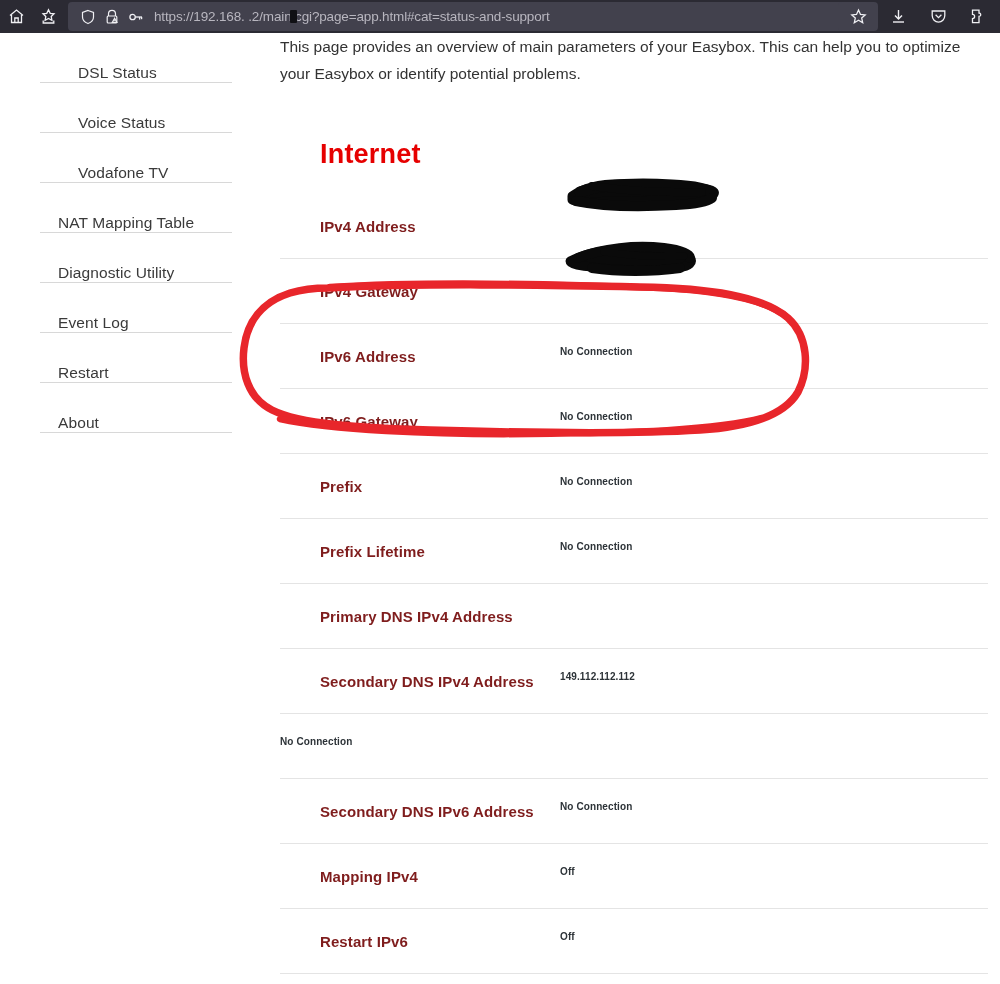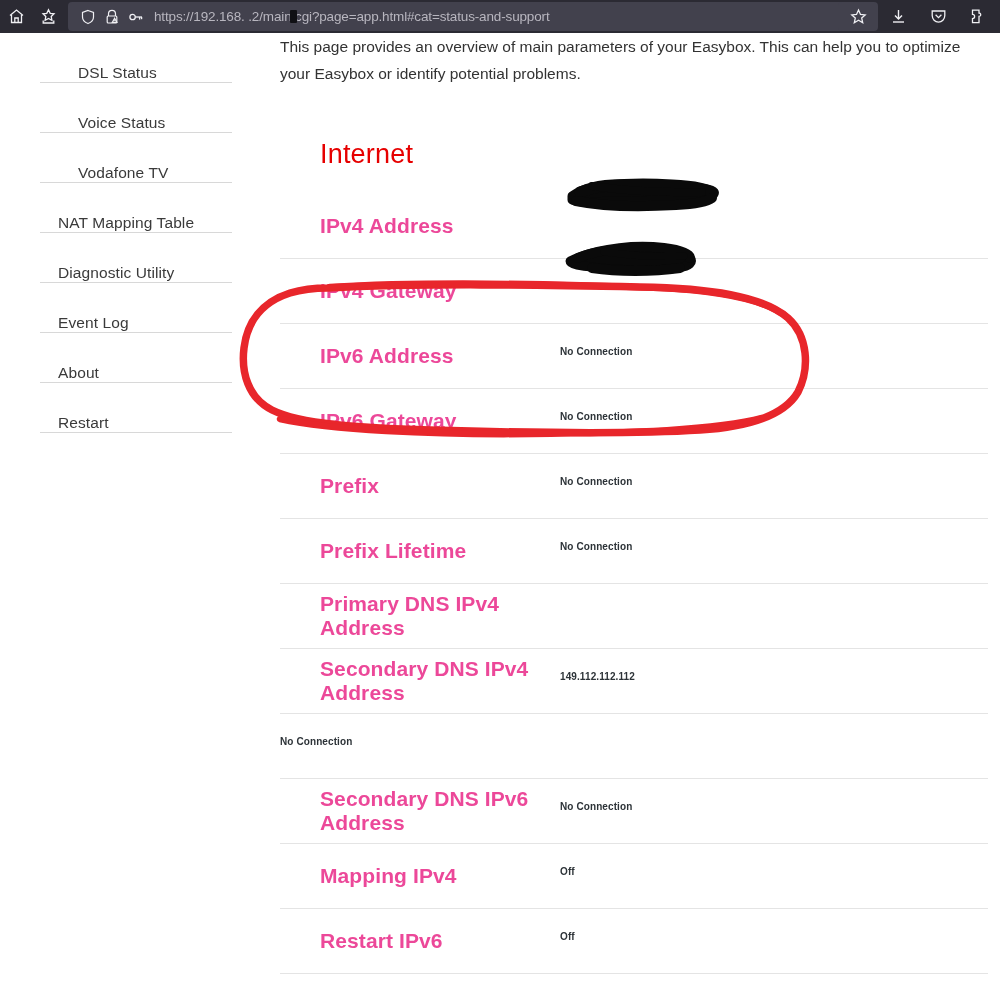--- a/index.html
+++ b/index.html
@@ -125,21 +125,21 @@
     font-size: 15.5px;
     line-height: 27px;
     color: #333333;
     width: 700px;
     padding-top: 0;
   }
 
   #section-title {
     color: #e60000;
     font-size: 27px;
-    font-weight: 400;
+    font-weight: 700;
     margin-top: 52px;
     margin-left: 40px;
     letter-spacing: 0.2px;
   }
 
   #table {
     margin-top: 24px;
     width: 708px;
   }
 
@@ -147,23 +147,23 @@
     height: 65px;
     display: flex;
     align-items: center;
     border-bottom: 1px solid #e4e4e4;
   }
 
   .row-label {
     width: 280px;
     flex: 0 0 280px;
     padding-left: 40px;
-    font-size: 21px;
+    font-size: 15px;
     font-weight: bold;
-    color: #ec4899;
+    color: #7f1d1d;
     letter-spacing: 0.1px;
   }
 
   .row-value {
     font-size: 10px;
     font-weight: bold;
     color: #2d3338;
     letter-spacing: 0.1px;
     position: relative;
     min-height: 20px;
@@ -272,24 +272,24 @@
     <div class="nav-item top">
       <span>NAT Mapping Table</span>
     </div>
     <div class="nav-item top">
       <span>Diagnostic Utility</span>
     </div>
     <div class="nav-item top">
       <span>Event Log</span>
     </div>
     <div class="nav-item top">
+      <span>Restart</span>
+    </div>
+    <div class="nav-item top">
       <span>About</span>
-    </div>
-    <div class="nav-item top">
-      <span>Restart</span>
     </div>
   </nav>
 
   <main id="content">
 
     <p id="intro">This page provides an overview of main parameters of your Easybox. This can help you to optimize your Easybox or identify potential problems.</p>
 
     <h2 id="section-title">Internet</h2>
 
     <div id="table">

